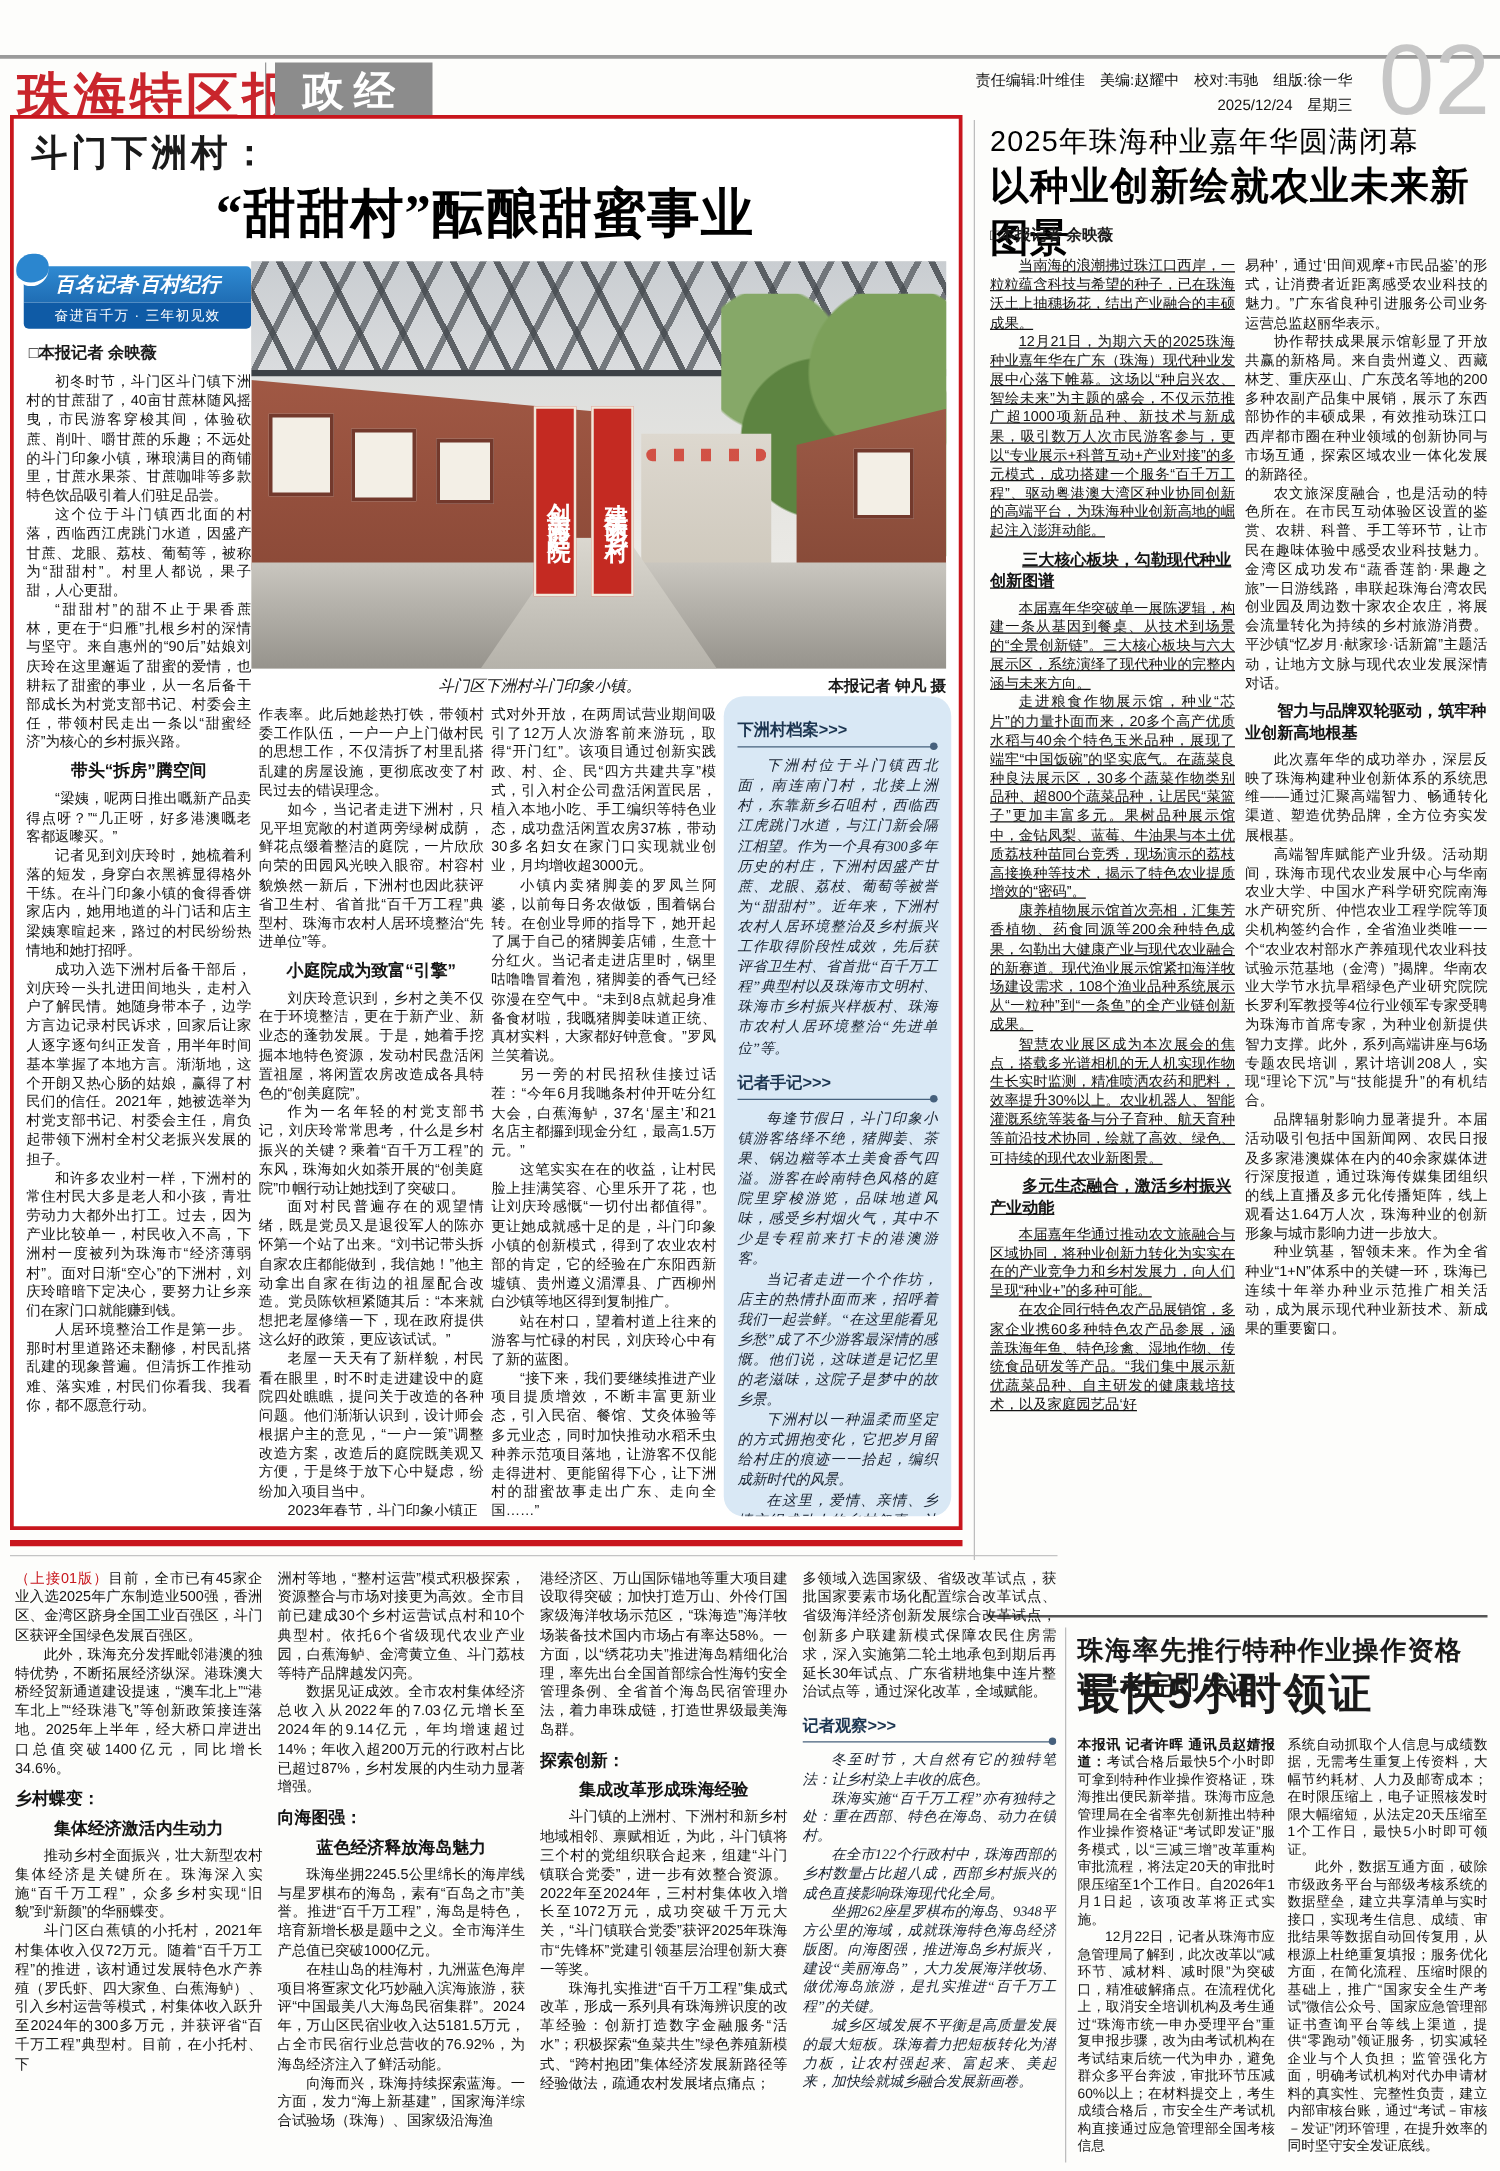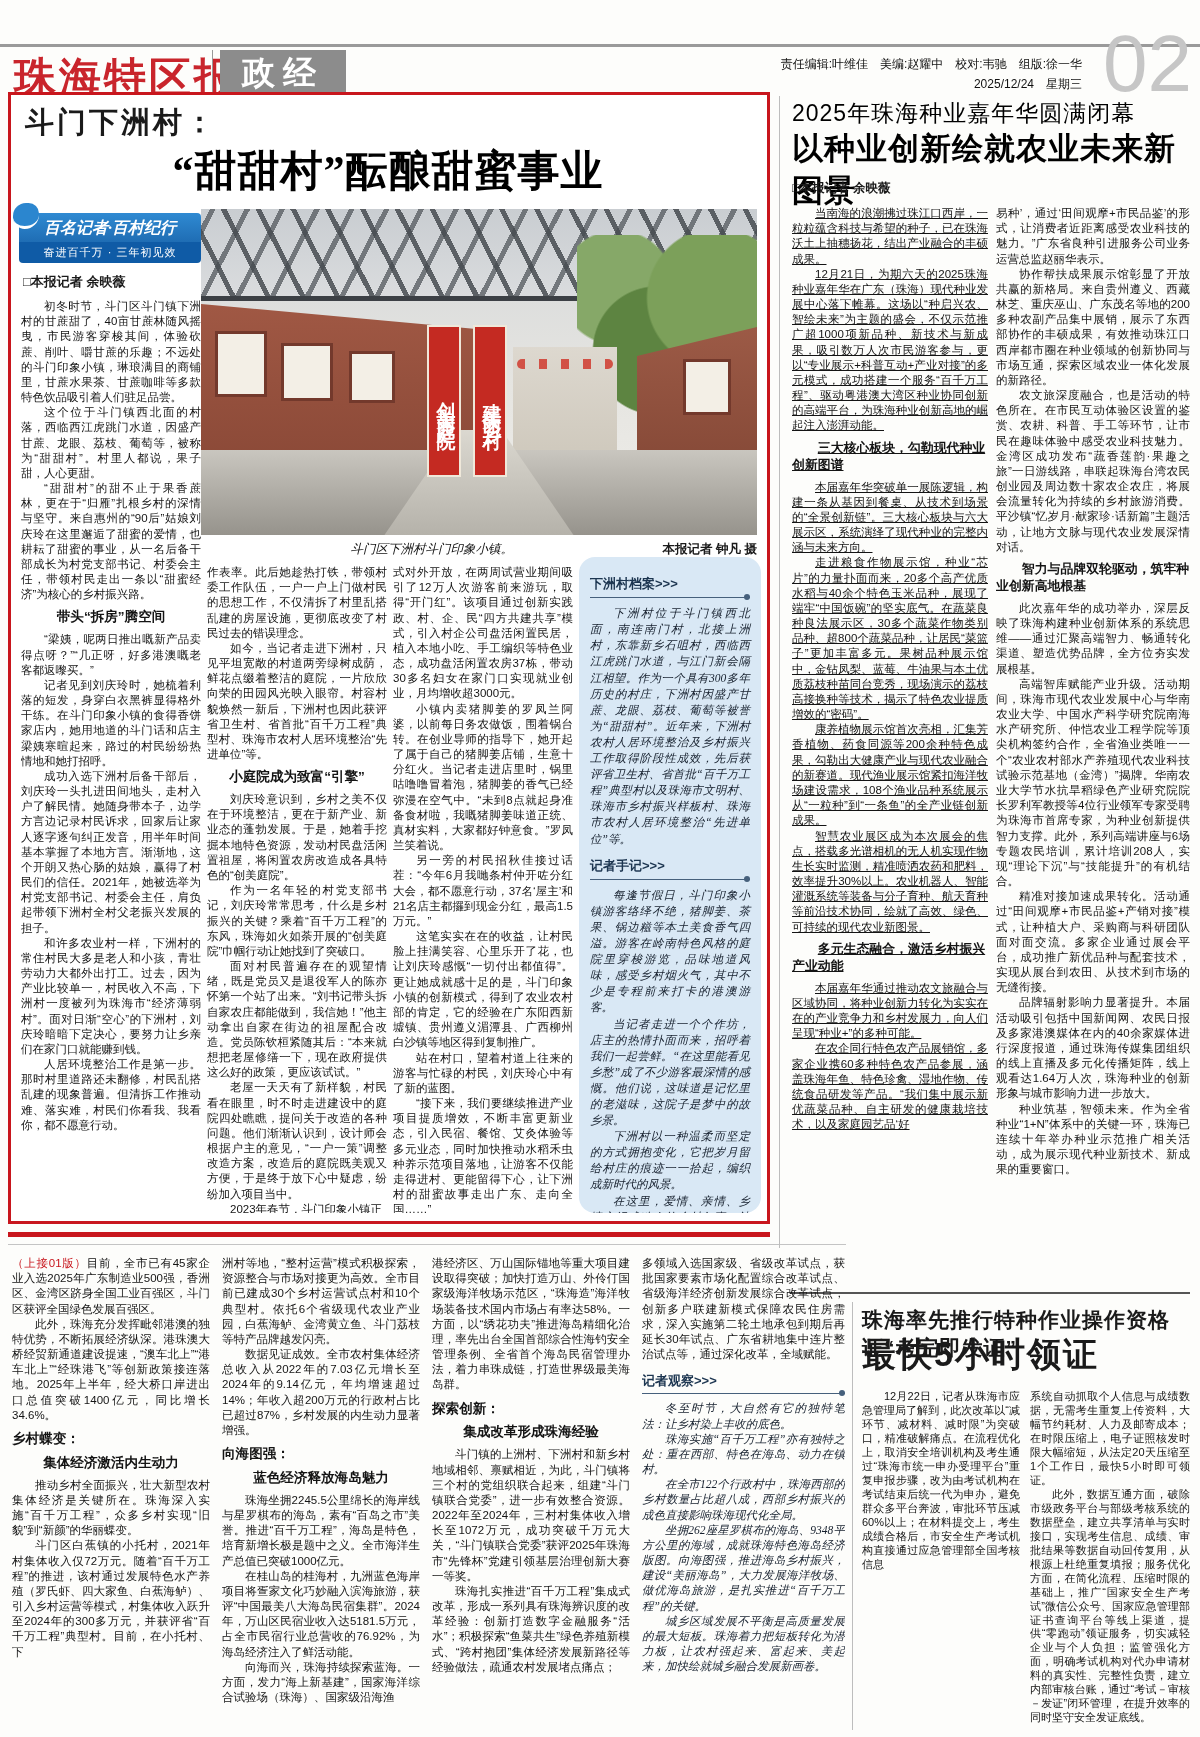--- a/index.html
+++ b/index.html
@@ -180,21 +180,21 @@
         <h4 class="blk blk-h" data-name="subhead">小庭院成为致富“引擎”</h4>
         <p class="blk blk-p" data-name="paragraph">刘庆玲意识到，乡村之美不仅在于环境整洁，更在于新产业、新业态的蓬勃发展。于是，她着手挖掘本地特色资源，发动村民盘活闲置祖屋，将闲置农房改造成各具特色的“创美庭院”。</p>
         <p class="blk blk-p" data-name="paragraph">作为一名年轻的村党支部书记，刘庆玲常常思考，什么是乡村振兴的关键？乘着“百千万工程”的东风，珠海如火如荼开展的“创美庭院”巾帼行动让她找到了突破口。</p>
         <p class="blk blk-p" data-name="paragraph">面对村民普遍存在的观望情绪，既是党员又是退役军人的陈亦怀第一个站了出来。“刘书记带头拆自家农庄都能做到，我信她！”他主动拿出自家在街边的祖屋配合改造。党员陈钦桓紧随其后：“本来就想把老屋修缮一下，现在政府提供这么好的政策，更应该试试。”</p>
         <p class="blk blk-p" data-name="paragraph">老屋一天天有了新样貌，村民看在眼里，时不时走进建设中的庭院四处瞧瞧，提问关于改造的各种问题。他们渐渐认识到，设计师会根据户主的意见，“一户一策”调整改造方案，改造后的庭院既美观又方便，于是终于放下心中疑虑，纷纷加入项目当中。</p>
         <p class="blk blk-p" data-name="paragraph">2023年春节，斗门印象小镇正</p>
       </div>
     <div class="ncol lcol3" data-name="lead-column-3">
         <p class="blk blk-c" data-name="paragraph">式对外开放，在两周试营业期间吸引了12万人次游客前来游玩，取得“开门红”。该项目通过创新实践政、村、企、民“四方共建共享”模式，引入村企公司盘活闲置民居，植入本地小吃、手工编织等特色业态，成功盘活闲置农房37栋，带动30多名妇女在家门口实现就业创业，月均增收超3000元。</p>
         <p class="blk blk-p" data-name="paragraph">小镇内卖猪脚姜的罗凤兰阿婆，以前每日务农做饭，围着锅台转。在创业导师的指导下，她开起了属于自己的猪脚姜店铺，生意十分红火。当记者走进店里时，锅里咕噜噜冒着泡，猪脚姜的香气已经弥漫在空气中。“未到8点就起身准备食材啦，我嘅猪脚姜味道正统、真材实料，大家都好钟意食。”罗凤兰笑着说。</p>
-        <p class="blk blk-p" data-name="paragraph">另一旁的村民招秋佳接过话茬：“今年6月我哋条村仲开咗分红大会，都不愿意行动，37名‘屋主’和21名店主都攞到现金分红，最高1.5万元。”</p>
+        <p class="blk blk-p" data-name="paragraph">另一旁的村民招秋佳接过话茬：“今年6月我哋条村仲开咗分红大会，白蕉海鲈，37名‘屋主’和21名店主都攞到现金分红，最高1.5万元。”</p>
         <p class="blk blk-p" data-name="paragraph">这笔实实在在的收益，让村民脸上挂满笑容、心里乐开了花，也让刘庆玲感慨“一切付出都值得”。更让她成就感十足的是，斗门印象小镇的创新模式，得到了农业农村部的肯定，它的经验在广东阳西新墟镇、贵州遵义湄潭县、广西柳州白沙镇等地区得到复制推广。</p>
         <p class="blk blk-p" data-name="paragraph">站在村口，望着村道上往来的游客与忙碌的村民，刘庆玲心中有了新的蓝图。</p>
         <p class="blk blk-p" data-name="paragraph">“接下来，我们要继续推进产业项目提质增效，不断丰富更新业态，引入民宿、餐馆、艾灸体验等多元业态，同时加快推动水稻禾虫种养示范项目落地，让游客不仅能走得进村、更能留得下心，让下洲村的甜蜜故事走出广东、走向全国……”</p>
       </div>
     <aside class="sidebar" data-name="village-profile-sidebar">
         <h3 class="blk blk-t" data-name="panel-title">下洲村档案&gt;&gt;&gt;</h3>
         <p class="blk blk-i" data-name="note-paragraph">下洲村位于斗门镇西北面，南连南门村，北接上洲村，东靠新乡石咀村，西临西江虎跳门水道，与江门新会隔江相望。作为一个具有300多年历史的村庄，下洲村因盛产甘蔗、龙眼、荔枝、葡萄等被誉为“甜甜村”。近年来，下洲村农村人居环境整治及乡村振兴工作取得阶段性成效，先后获评省卫生村、省首批“百千万工程”典型村以及珠海市文明村、珠海市乡村振兴样板村、珠海市农村人居环境整治“先进单位”等。</p>
         <h3 class="blk blk-t" data-name="panel-title">记者手记&gt;&gt;&gt;</h3>
         <p class="blk blk-i" data-name="note-paragraph">每逢节假日，斗门印象小镇游客络绎不绝，猪脚姜、茶果、锅边糍等本土美食香气四溢。游客在岭南特色风格的庭院里穿梭游览，品味地道风味，感受乡村烟火气，其中不少是专程前来打卡的港澳游客。</p>
         <p class="blk blk-i" data-name="note-paragraph">当记者走进一个个作坊，店主的热情扑面而来，招呼着我们一起尝鲜。“在这里能看见乡愁”成了不少游客最深情的感慨。他们说，这味道是记忆里的老滋味，这院子是梦中的故乡景。</p>
@@ -261,30 +261,30 @@
         <p class="blk blk-p" data-name="paragraph">本届嘉年华通过推动农文旅融合与区域协同，将种业创新力转化为实实在在的产业竞争力和乡村发展力，向人们呈现“种业+”的多种可能。</p>
         <p class="blk blk-p" data-name="paragraph">在农企同行特色农产品展销馆，多家企业携60多种特色农产品参展，涵盖珠海年鱼、特色珍禽、湿地作物、传统食品研发等产品。“我们集中展示新优蔬菜品种、自主研发的健康栽培技术，以及家庭园艺品‘好</p>
       </div>
     <div class="ncol scolB" data-name="seed-column-2">
         <p class="blk blk-c" data-name="paragraph">易种’，通过‘田间观摩+市民品鉴’的形式，让消费者近距离感受农业科技的魅力。”广东省良种引进服务公司业务运营总监赵丽华表示。</p>
         <p class="blk blk-p" data-name="paragraph">协作帮扶成果展示馆彰显了开放共赢的新格局。来自贵州遵义、西藏林芝、重庆巫山、广东茂名等地的200多种农副产品集中展销，展示了东西部协作的丰硕成果，有效推动珠江口西岸都市圈在种业领域的创新协同与市场互通，探索区域农业一体化发展的新路径。</p>
         <p class="blk blk-p" data-name="paragraph">农文旅深度融合，也是活动的特色所在。在市民互动体验区设置的鉴赏、农耕、科普、手工等环节，让市民在趣味体验中感受农业科技魅力。金湾区成功发布“蔬香莲韵·果趣之旅”一日游线路，串联起珠海台湾农民创业园及周边数十家农企农庄，将展会流量转化为持续的乡村旅游消费。平沙镇“忆岁月·献家珍·话新篇”主题活动，让地方文脉与现代农业发展深情对话。</p>
         <h4 class="blk blk-h2" data-name="subhead">智力与品牌双轮驱动，筑牢种业创新高地根基</h4>
         <p class="blk blk-p" data-name="paragraph">此次嘉年华的成功举办，深层反映了珠海构建种业创新体系的系统思维——通过汇聚高端智力、畅通转化渠道、塑造优势品牌，全方位夯实发展根基。</p>
         <p class="blk blk-p" data-name="paragraph">高端智库赋能产业升级。活动期间，珠海市现代农业发展中心与华南农业大学、中国水产科学研究院南海水产研究所、仲恺农业工程学院等顶尖机构签约合作，全省渔业类唯一一个“农业农村部水产养殖现代农业科技试验示范基地（金湾）”揭牌。华南农业大学节水抗旱稻绿色产业研究院院长罗利军教授等4位行业领军专家受聘为珠海市首席专家，为种业创新提供智力支撑。此外，系列高端讲座与6场专题农民培训，累计培训208人，实现“理论下沉”与“技能提升”的有机结合。</p>
-        <p class="blk blk-p" data-name="paragraph">精准对接加速成果转化。活动通过“田间观摩+市民品鉴+产销对接”模式，让种植大户、采购商与科研团队面对面交流。多家企业通过展会平台，成功推广新优品种与配套技术，实现从展台到农田、从技术到市场的无缝衔接。</p>
         <p class="blk blk-p" data-name="paragraph">品牌辐射影响力显著提升。本届活动吸引包括中国新闻网、农民日报及多家港澳媒体在内的40余家媒体进行深度报道，通过珠海传媒集团组织的线上直播及多元化传播矩阵，线上观看达1.64万人次，珠海种业的创新形象与城市影响力进一步放大。</p>
         <p class="blk blk-p" data-name="paragraph">种业筑基，智领未来。作为全省种业“1+N”体系中的关键一环，珠海已连续十年举办种业示范推广相关活动，成为展示现代种业新技术、新成果的重要窗口。</p>
       </div>
   </section>
 
   <section data-name="certificate-article">
     <div class="cert-kicker" data-name="certificate-kicker">珠海率先推行特种作业操作资格证“考完即发证”</div>
     <h2 class="cert-headline" data-name="certificate-headline">最快5小时领证</h2>
     <div class="ncol ccolA" data-name="certificate-column-1">
+        <p class="blk blk-c" data-name="paragraph"><span class="bp">本报讯 记者许晖 通讯员赵婧报道：</span>考试合格后最快5个小时即可拿到特种作业操作资格证，珠海推出便民新举措。珠海市应急管理局在全省率先创新推出特种作业操作资格证“考试即发证”服务模式，以“三减三增”改革重构审批流程，将法定20天的审批时限压缩至1个工作日。自2026年1月1日起，该项改革将正式实施。</p>
         <p class="blk blk-p" data-name="paragraph">12月22日，记者从珠海市应急管理局了解到，此次改革以“减环节、减材料、减时限”为突破口，精准破解痛点。在流程优化上，取消安全培训机构及考生通过“珠海市统一申办受理平台”重复申报步骤，改为由考试机构在考试结束后统一代为申办，避免群众多平台奔波，审批环节压减60%以上；在材料提交上，考生成绩合格后，市安全生产考试机构直接通过应急管理部全国考核信息</p>
       </div>
     <div class="ncol ccolB" data-name="certificate-column-2">
         <p class="blk blk-c" data-name="paragraph">系统自动抓取个人信息与成绩数据，无需考生重复上传资料，大幅节约耗材、人力及邮寄成本；在时限压缩上，电子证照核发时限大幅缩短，从法定20天压缩至1个工作日，最快5小时即可领证。</p>
         <p class="blk blk-p" data-name="paragraph">此外，数据互通方面，破除市级政务平台与部级考核系统的数据壁垒，建立共享清单与实时接口，实现考生信息、成绩、审批结果等数据自动回传复用，从根源上杜绝重复填报；服务优化方面，在简化流程、压缩时限的基础上，推广“国家安全生产考试”微信公众号、国家应急管理部证书查询平台等线上渠道，提供“零跑动”领证服务，切实减轻企业与个人负担；监管强化方面，明确考试机构对代办申请材料的真实性、完整性负责，建立内部审核台账，通过“考试－审核－发证”闭环管理，在提升效率的同时坚守安全发证底线。</p>
       </div>
   </section>
 
 </div>
 

